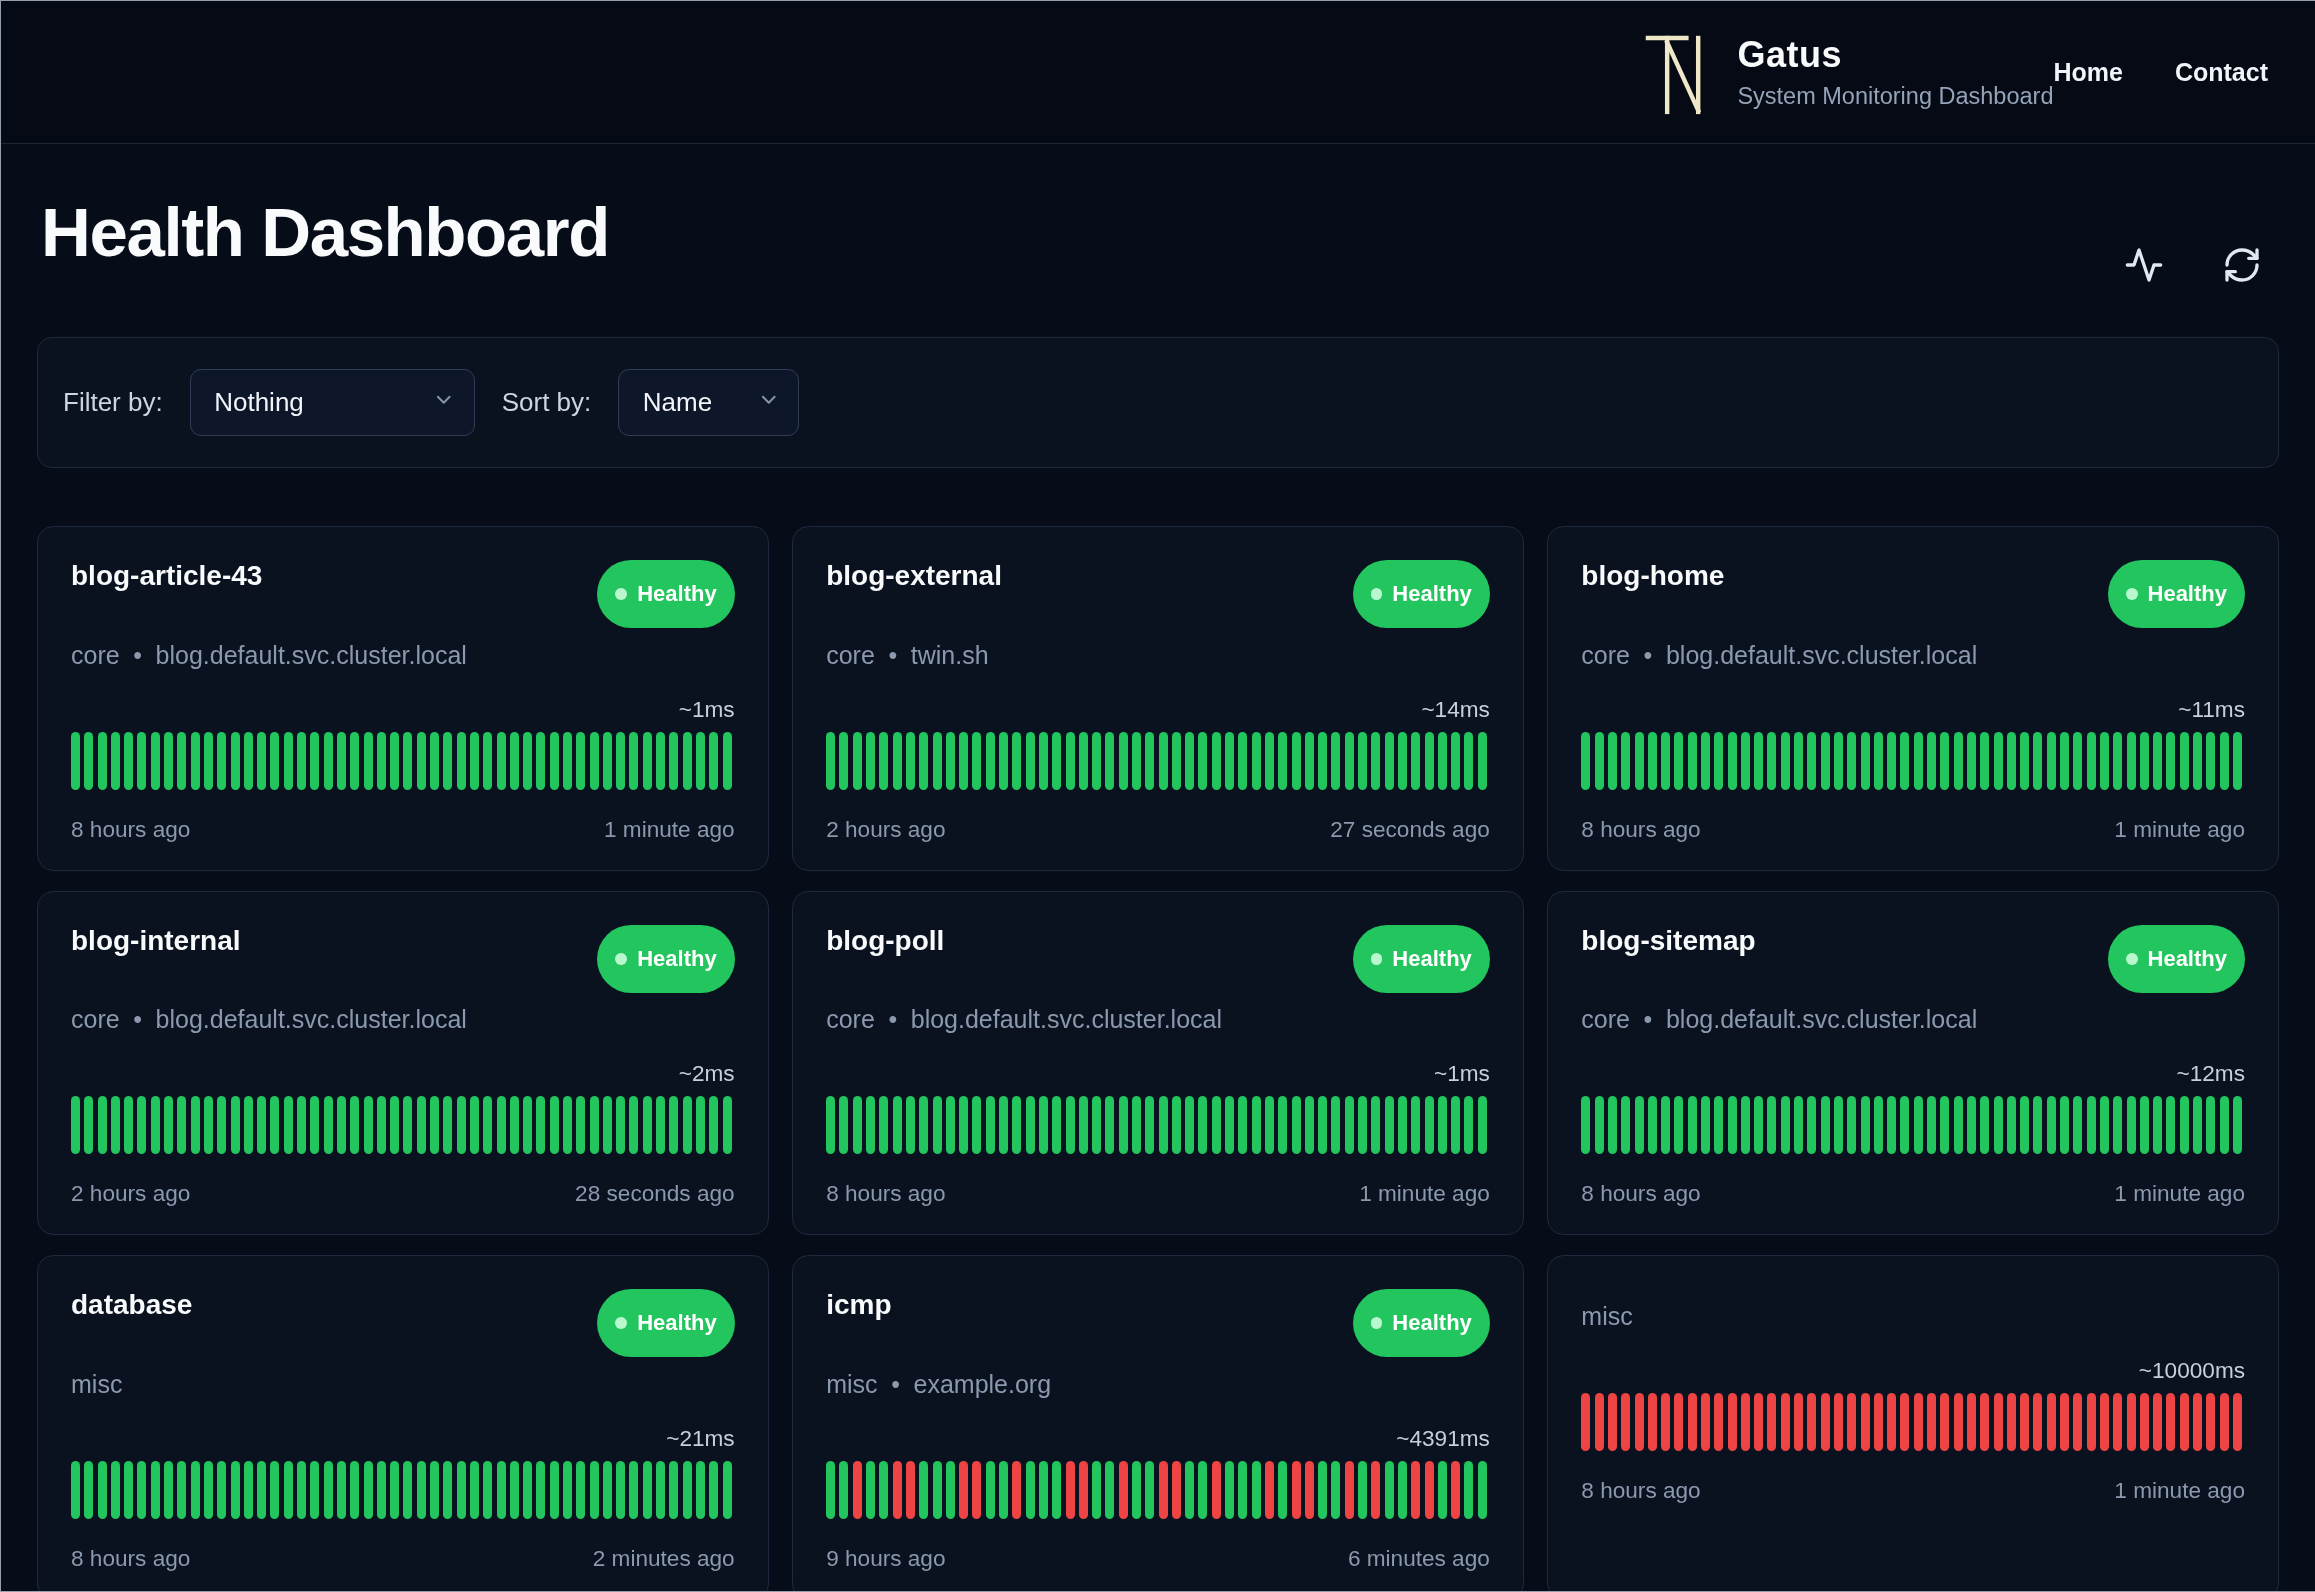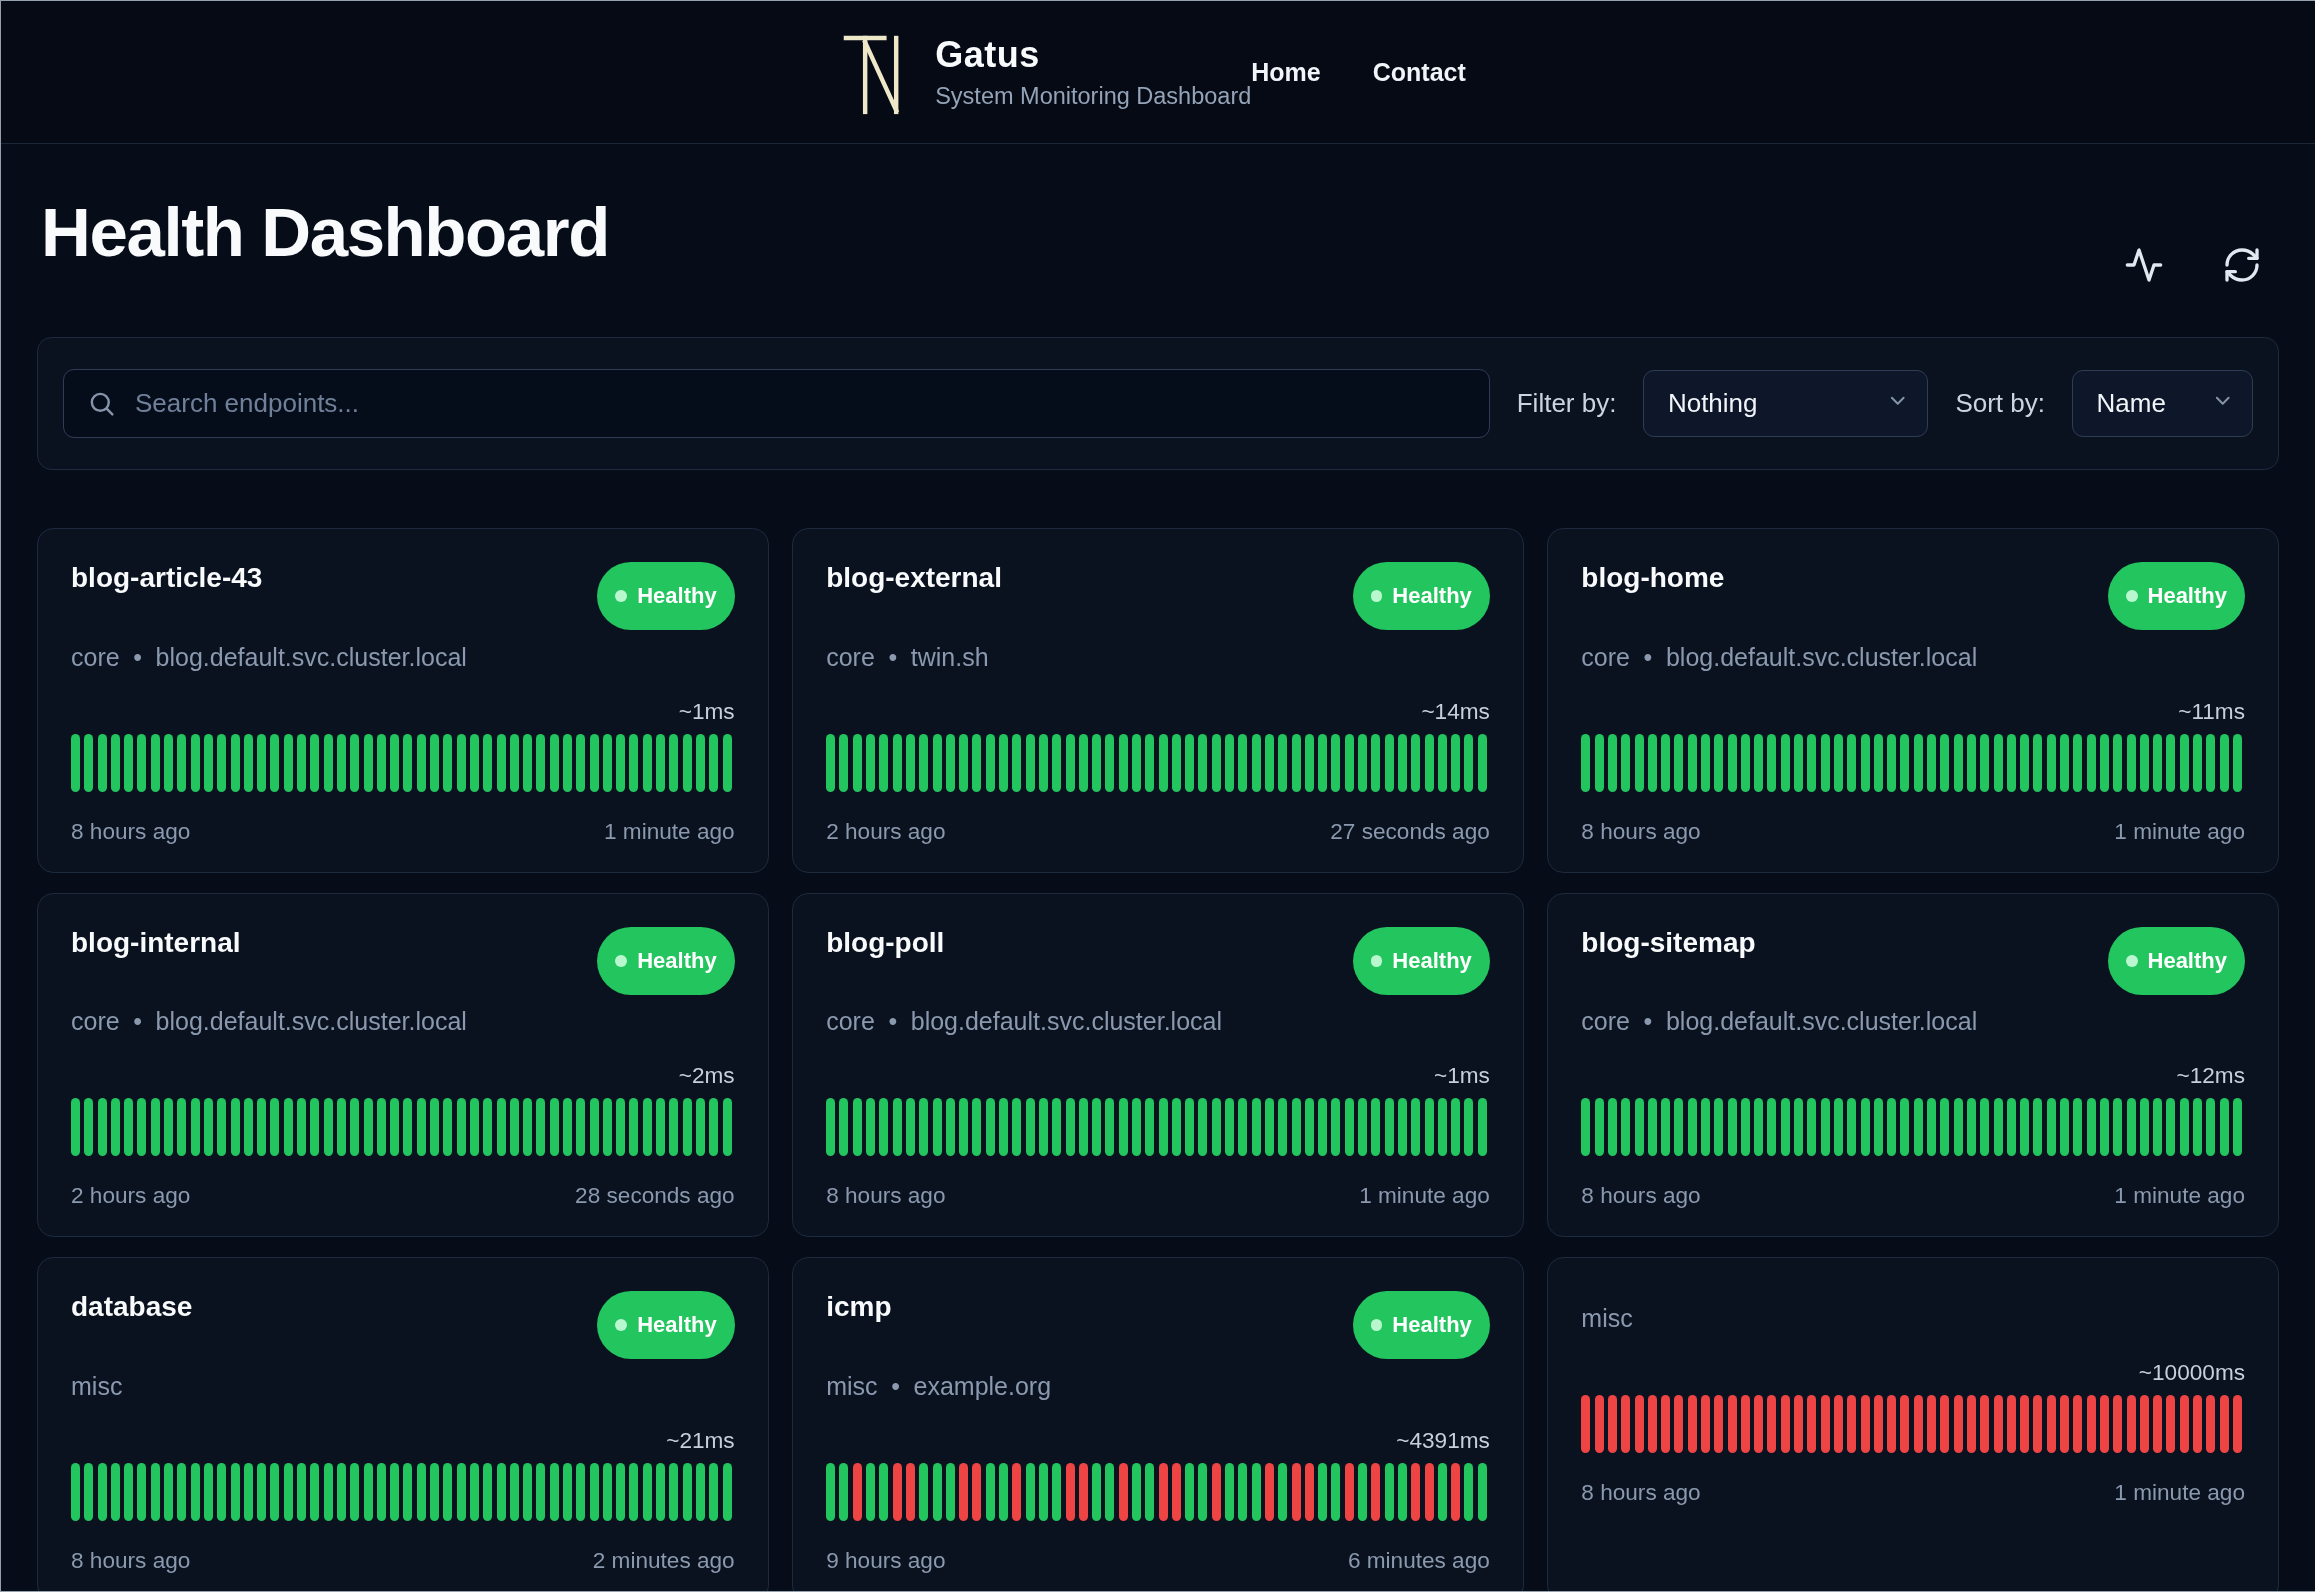--- a/index.html
+++ b/index.html
@@ -7,21 +7,21 @@
   body { font-family:"Liberation Sans","DejaVu Sans",sans-serif; }
 
   .viewport{
     width:2316px; height:1592px; overflow:hidden;
     background:#060d19; border:1.8px solid #94a0ae; position:relative;
   }
 
   
   .header{
     height:143px; background:#050a15; border-bottom:0.9px solid #1b2636;
-    display:flex; align-items:center; justify-content:center;
+    display:flex; align-items:center; justify-content:flex-end;
     padding:0 47px 0 40px;
   }
   .brand{ display:flex; align-items:center; gap:27px; }
   .logo-svg{ display:block; }
   .brand-text .app-name{ font-size:36px; font-weight:700; color:#f8fafc; letter-spacing:0.5px; }
   .brand-text .app-sub{ font-size:23.5px; color:#94a3b8; margin-top:7.2px; }
   .nav{ display:flex; align-items:center; gap:52px; }
   .nav-link{ font-size:25px; font-weight:600; color:#f1f5f9; cursor:pointer; }
 
   
@@ -132,29 +132,20 @@
             <path d="M21 3v5h-5"></path>
             <path d="M21 12a9 9 0 0 1-9 9 9.75 9.75 0 0 1-6.74-2.74L3 16"></path>
             <path d="M3 21v-5h5"></path>
           </svg>
         </span>
       </button>
     </div>
   </div>
 
   <section class="toolbar">
-    <div class="search-box">
-      <span class="search-icon-wrap">
-        <svg width="29" height="29" viewBox="0 0 24 24" fill="none" stroke="currentColor" stroke-width="2" stroke-linecap="round">
-          <circle cx="11" cy="11" r="7"></circle>
-          <line x1="16.5" y1="16.5" x2="21" y2="21"></line>
-        </svg>
-      </span>
-      <input class="search-input" type="text" placeholder="Search endpoints..." style="">
-    </div>
 
     <span class="field-label">Filter by:</span>
     <div class="select filter">
       <span>Nothing</span>
       <span class="chev">
         <svg width="23.5" height="23.5" viewBox="0 0 24 24" fill="none" stroke="currentColor" stroke-width="2" stroke-linecap="round" stroke-linejoin="round">
           <path d="M6 9l6 6 6-6"></path>
         </svg>
       </span>
     </div>

